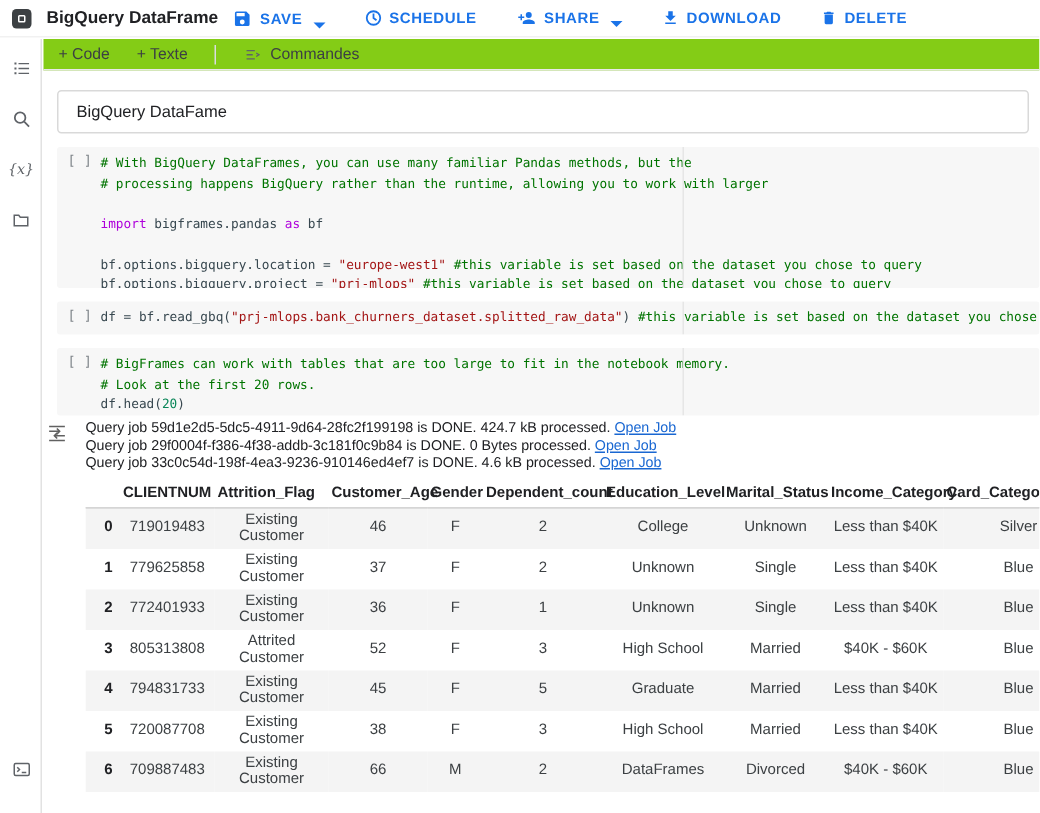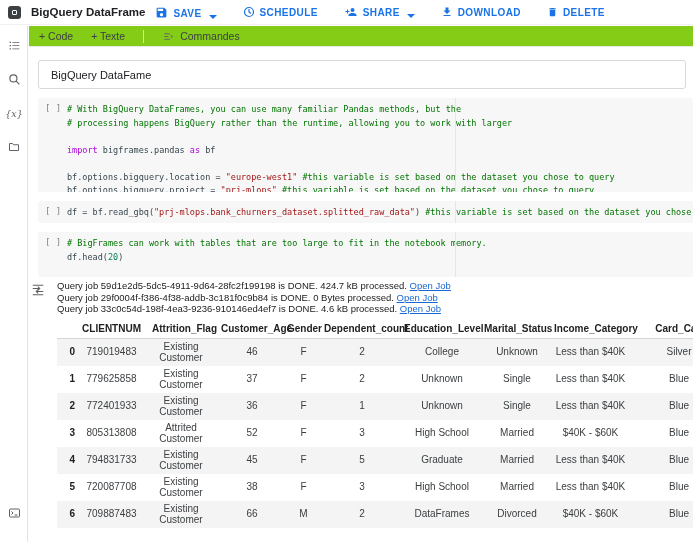--- a/index.html
+++ b/index.html
@@ -62,21 +62,21 @@
   .out-icon { position:absolute; left:2px; top:2px; cursor:pointer; }
   .query-jobs { margin-left:28px; font-size:9.5px; line-height:11.5px; color:#202124; white-space:nowrap; }
   .qlink { color:#1967d2; text-decoration:underline; cursor:pointer; }
 
   .table-wrap { margin-left:28px; margin-top:6px; width:636px; overflow:hidden; }
   table { border-collapse:collapse; table-layout:fixed; width:672px;
           font-size:10px; color:#3c4043; }
   col.c0{width:23px} col.c1{width:63px} col.c2{width:76px} col.c3{width:66px}
   col.c4{width:37px} col.c5{width:80px} col.c6{width:80px} col.c7{width:70px}
   col.c8{width:77px} col.c9{width:100px}
-  thead th { font-size:10px; font-weight:bold; color:#202124; text-align:right;
+  thead th { font-size:10px; font-weight:bold; color:#202124; text-align:left;
              white-space:nowrap; padding:2px 2px 4px; border-bottom:1px solid #d5d5d5; }
   tbody td { text-align:center; padding:2px 3px; height:27px; vertical-align:middle; line-height:11.5px; }
   tbody tr:nth-child(odd) { background:#f4f4f4; }
   td.idx { font-weight:bold; color:#202124; text-align:right; padding-right:5px; }
 </style>
 </head>
 <body>
 
 <div class="topbar">
   <div class="nb-icon">
@@ -176,21 +176,21 @@
   </div>
 
   <div class="code-cell cell-b">
     <span class="cell-marker">[ ]</span>
     <div class="code-lines"><div class="code-line"><span class="tok-pl">df = bf.read_gbq(</span><span class="tok-st">"prj-mlops.bank_churners_dataset.splitted_raw_data"</span><span class="tok-pl">) </span><span class="tok-cm">#this variable is set based on the dataset you chose to query</span></div></div>
     <div class="ruler"></div>
   </div>
 
   <div class="code-cell cell-c">
     <span class="cell-marker">[ ]</span>
-    <div class="code-lines"><div class="code-line"><span class="tok-cm"># BigFrames can work with tables that are too large to fit in the notebook memory.</span></div><div class="code-line"><span class="tok-pl">df.head(</span><span class="tok-nu">20</span><span class="tok-pl">)</span></div></div>
+    <div class="code-lines"><div class="code-line"><span class="tok-cm"># BigFrames can work with tables that are too large to fit in the notebook memory.</span></div><div class="code-line"><span class="tok-cm"># Look at the first 20 rows.</span></div><div class="code-line"><span class="tok-pl">df.head(</span><span class="tok-nu">20</span><span class="tok-pl">)</span></div></div>
     <div class="ruler"></div>
   </div>
 
   <div class="output">
     <span class="out-icon">
       <svg width="14" height="12" viewBox="0 0 24 20" fill="none" stroke="#616161" stroke-width="1.8">
           <path d="M3 2h18M3 18h18M3 7.5h12m-3.2-3.2L15 7.5l-3.2 3.2M21 12.5H9m3.2-3.2L9 12.5l3.2 3.2"></path>
         </svg>
     </span>
     <div class="query-jobs">

